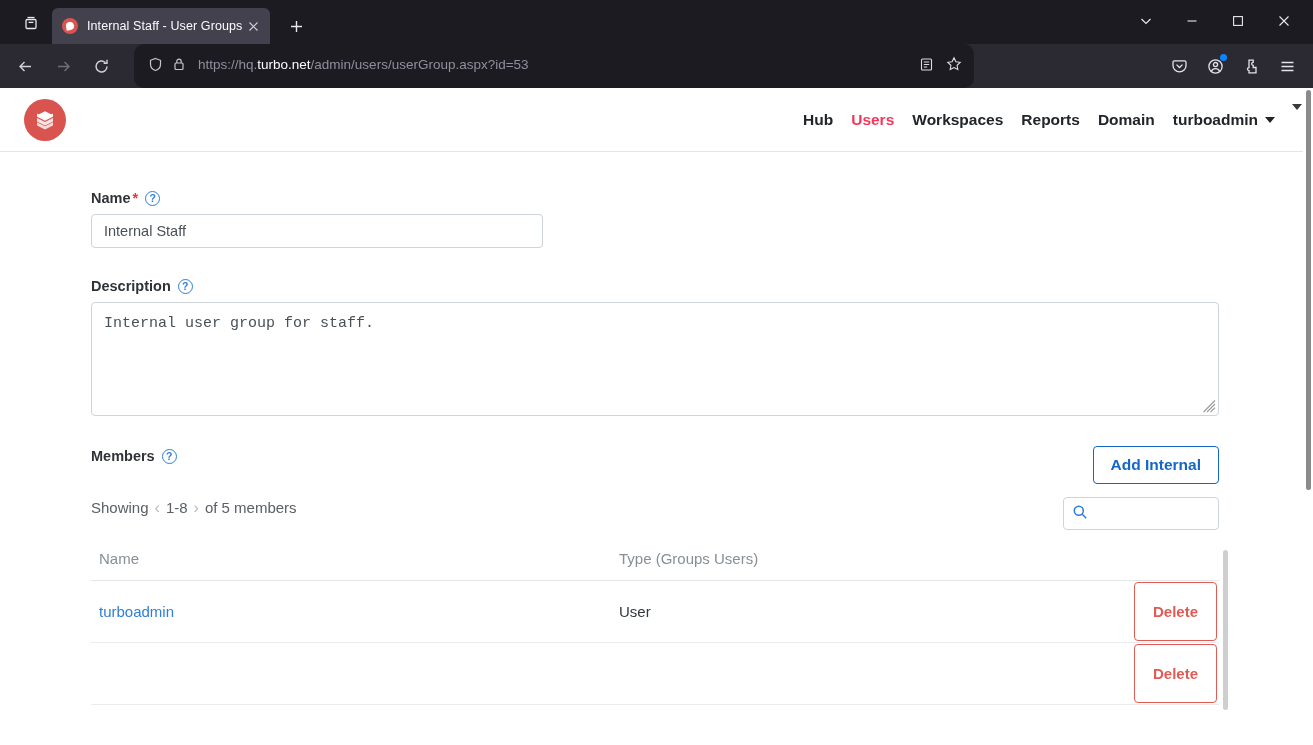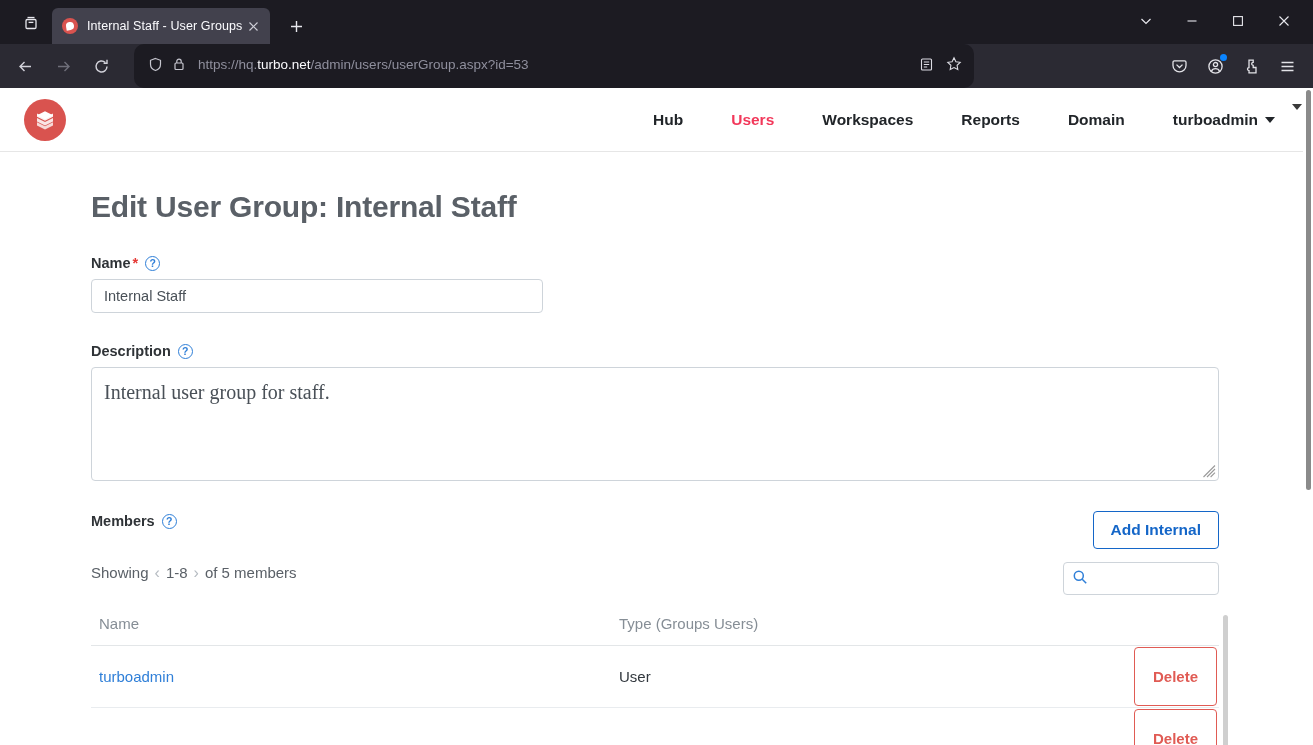--- a/index.html
+++ b/index.html
@@ -189,21 +189,21 @@
     border-radius: 50%;
     background: #d9534f;
     display: flex; align-items: center; justify-content: center;
     flex: 0 0 42px;
     margin-left: 10px;
   }
   #main-nav {
     margin-left: auto;
     display: flex;
     align-items: center;
-    gap: 48px;
+    gap: 18px;
   }
   .nav-link {
     font-size: 15.5px;
     font-weight: bold;
     color: #212529;
     white-space: nowrap;
   }
   .nav-link.active { color: #f2385a; }
   #user-menu {
     display: flex;
@@ -278,23 +278,23 @@
     align-items: center;
   }
   #name-field-block { margin-bottom: 30px; }
 
   #description-textarea {
     width: 1128px;
     height: 114px;
     border: 1px solid #ced4da;
     border-radius: 4px;
     padding: 10px 12px;
-    font-size: 20px;
+    font-size: 15px;
     color: #495057;
-    font-family: Liberation Serif, serif;
+    font-family: Liberation Mono, monospace;
     background: #fff;
     outline: none;
     resize: none;
     position: relative;
     line-height: 1.4;
   }
   #desc-block { margin-bottom: 30px; position: relative; }
   #resize-grip {
     position: absolute;
     right: 3px; bottom: 3px;
@@ -602,21 +602,20 @@
       <span id="user-menu">
         <span>turboadmin</span>
         <span class="caret-down"></span>
       </span>
     </nav>
   </div>
 
   <div id="content">
     <div id="content-inner">
 
-      <h1 id="page-title">Edit User Group: Internal Staff</h1>
 
       <div id="name-field-block">
         <div class="field-label">
           <span>Name</span>
             <span class="req-star">*</span>
           <span class="help-icon">?</span>
         </div>
         <div id="name-input" placeholder="">Internal Staff</div>
       </div>
 

